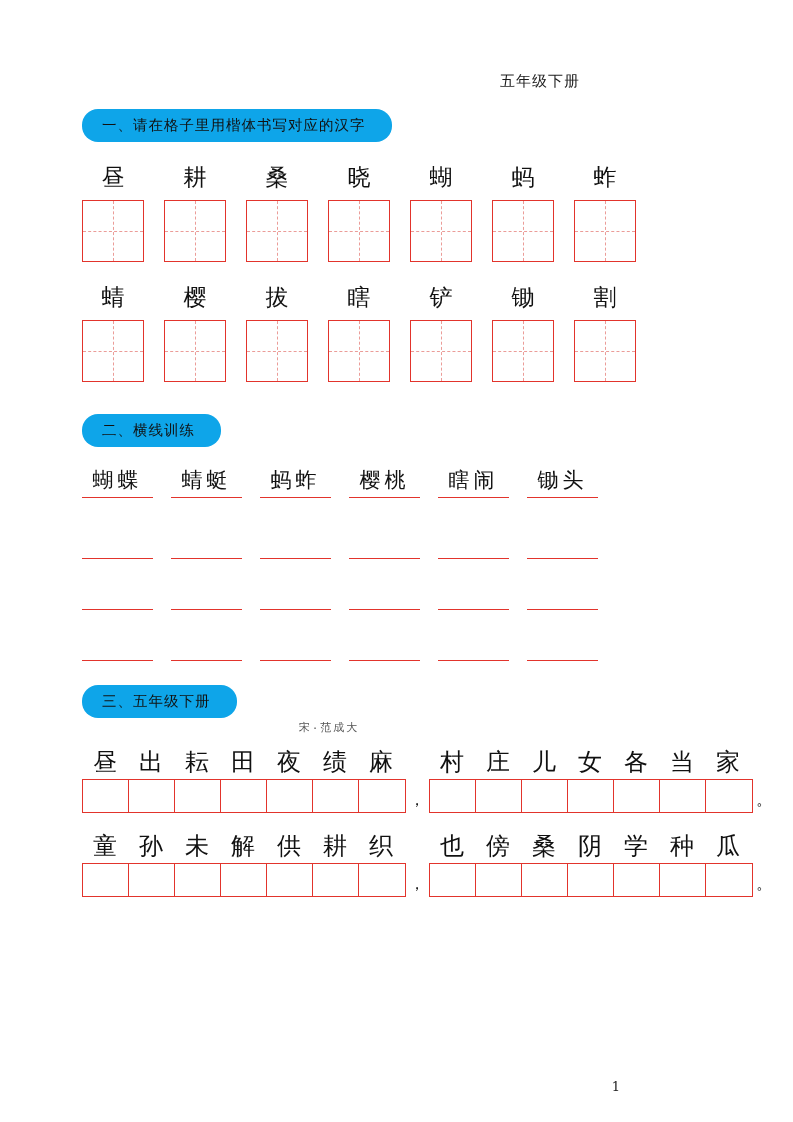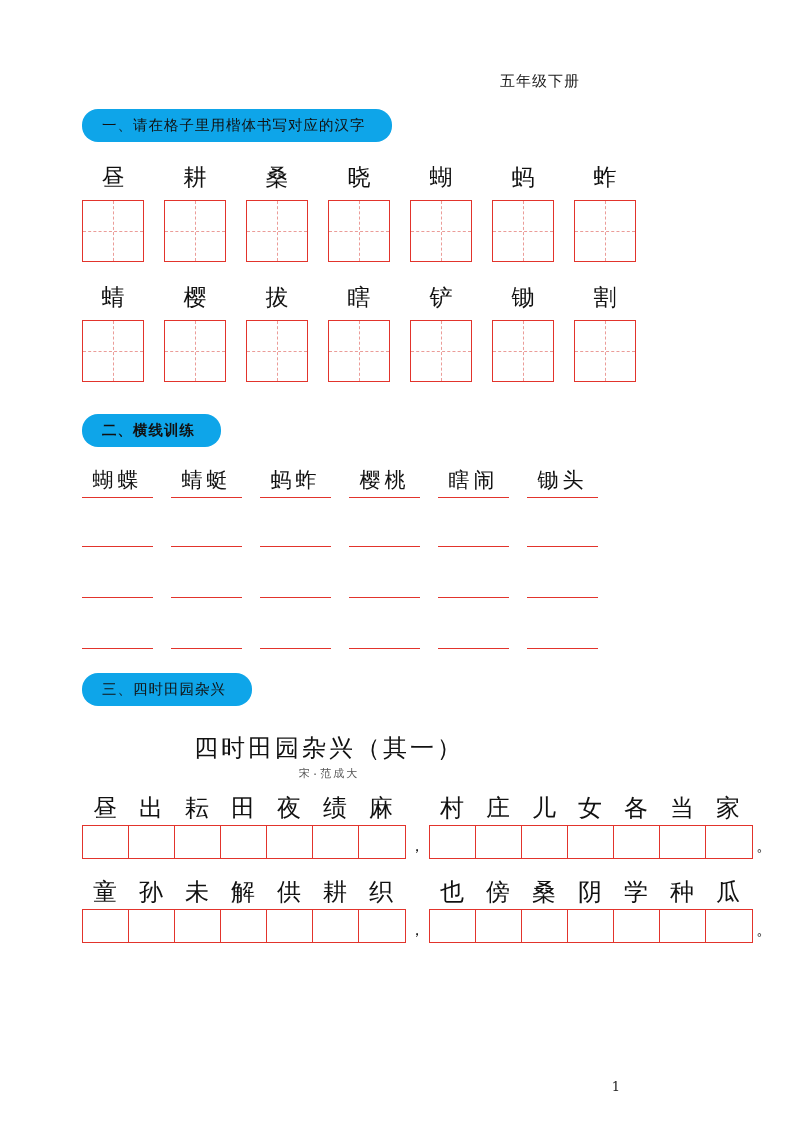--- a/index.html
+++ b/index.html
@@ -102,21 +102,21 @@
   .grid-gap { height: 14px; }
 
   
   .lines-block {
     margin-top: 18px;
     margin-left: 22px;
   }
   .lines-row {
     display: flex;
     gap: 18px;
-    margin-bottom: 16px;
+    margin-bottom: 28px;
   }
   .line-item {
     width: 90px;
   }
   .line-word {
     font-family: "DejaVu Serif", serif;
     font-size: 21px;
     letter-spacing: 4px;
     text-align: center;
     color: #111;
@@ -314,21 +314,21 @@
       <div class="char-cellwrap">
         <div class="char-label">割</div>
         <div class="tianzi">
             <span class="v"></span>
             <span class="h"></span>
           </div>
       </div>
     </div>
   </div>
 
-  <div class="sec-wrap" style="margin-top:14px;font-weight:bold;">
+  <div class="sec-wrap" style="margin-top:14px;">
     <div class="section-head">二、横线训练</div>
   </div>
 
   <div class="lines-block">
     <div class="lines-row">
       <div class="line-item">
         <div class="line-word">蝴蝶</div>
         <div class="line-rule"></div>
       </div>
       <div class="line-item">
@@ -431,24 +431,23 @@
           <div class="line-rule"></div>
         </div>
       <div class="line-item">
           <div class="line-blank"></div>
           <div class="line-rule"></div>
         </div>
     </div>
   </div>
 
   <div class="sec-wrap" style="margin-top:4px;">
-    <div class="section-head">三、四时田园杂兴</div>
-  </div>
-
-  <div class="poem-title">四时田园杂兴（其一）</div>
+    <div class="section-head">三、五年级下册</div>
+  </div>
+
   <div class="poem-author">宋·范成大</div>
 
   <div class="poem-line">
     <div class="half">
       <div class="half-chars">
         <span>昼</span>
         <span>出</span>
         <span>耘</span>
         <span>田</span>
         <span>夜</span>

